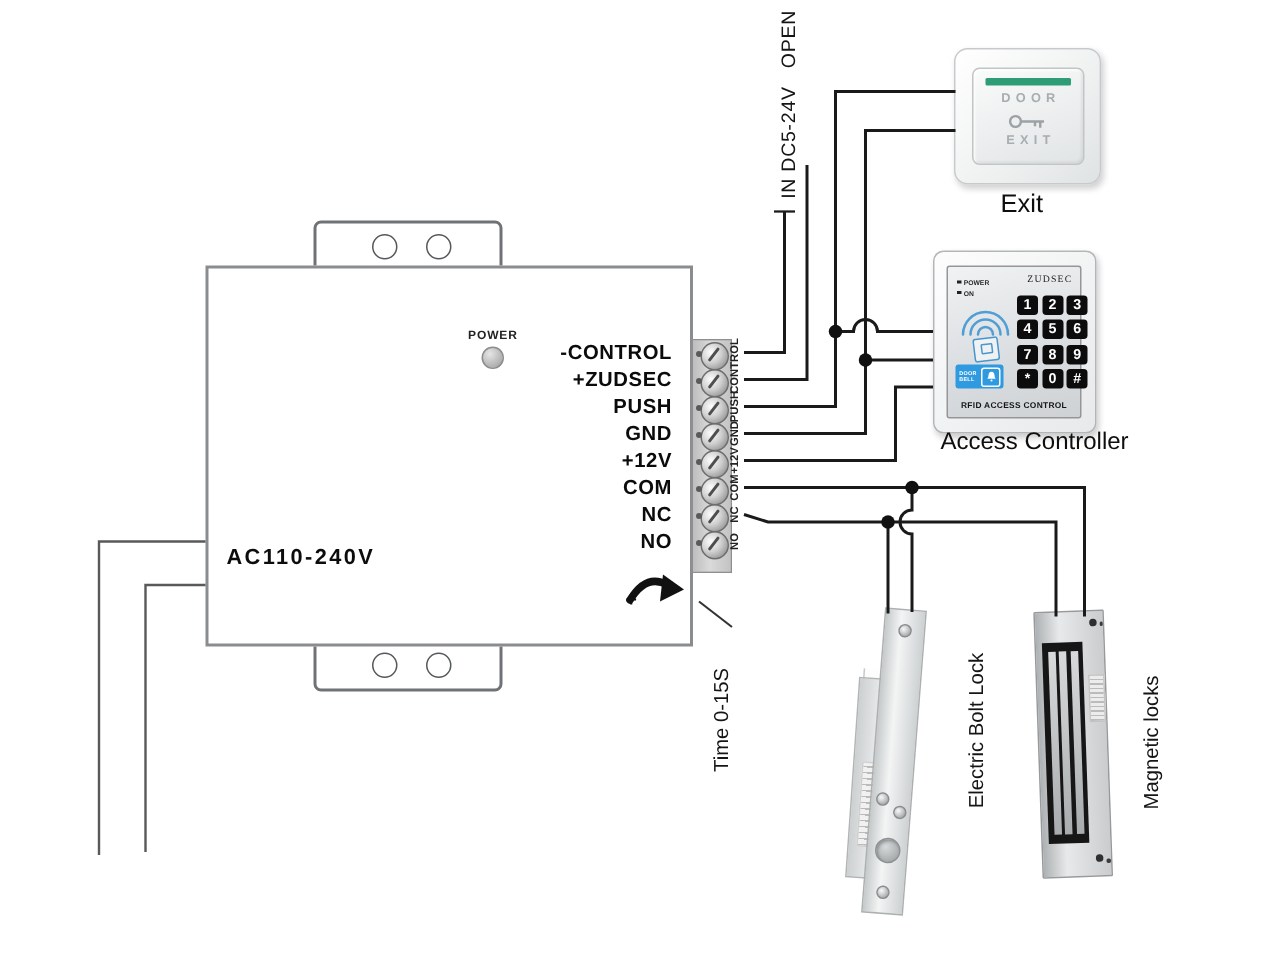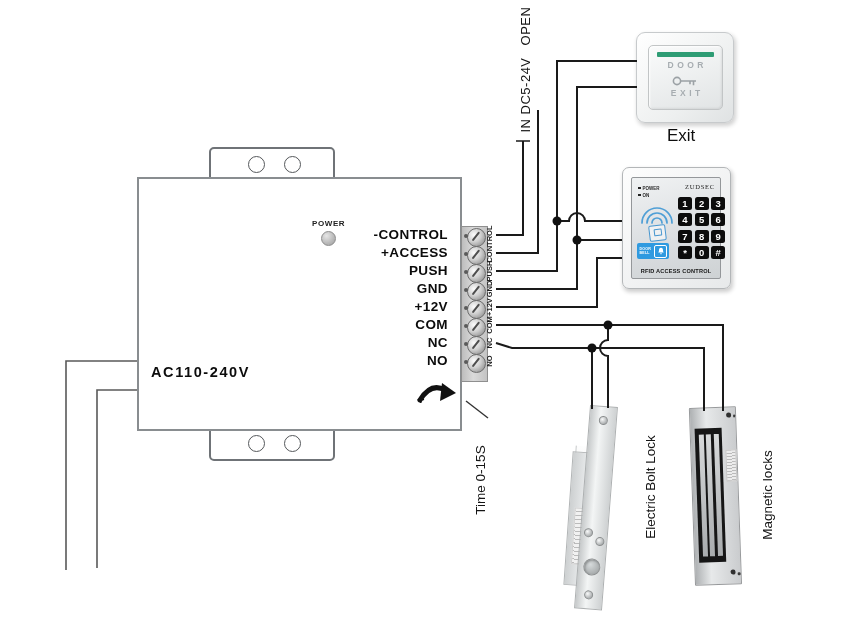--- a/index.html
+++ b/index.html
@@ -165,21 +165,21 @@
       <div class="thole" style="top: 79px;"></div>
       <div class="screw" style="top: 90.5px;"></div>
       <div class="thole" style="top: 97px;"></div>
       <div class="screw" style="top: 108.5px;"></div>
       <div class="thole" style="top: 115px;"></div>
       <div class="screw" style="top: 126.5px;"></div>
       <div class="thole" style="top: 133px;"></div>
     </div>
   <div id="term-labels">
       <div class="term-label" style="top: 227px;">-CONTROL</div>
-      <div class="term-label" style="top: 245px;">+ACCESS</div>
+      <div class="term-label" style="top: 245px;">+ZUDSEC</div>
       <div class="term-label" style="top: 263px;">PUSH</div>
       <div class="term-label" style="top: 281px;">GND</div>
       <div class="term-label" style="top: 299px;">+12V</div>
       <div class="term-label" style="top: 317px;">COM</div>
       <div class="term-label" style="top: 335px;">NC</div>
       <div class="term-label" style="top: 353px;">NO</div>
     </div>
   <div id="side-tags">
       <div class="side-tag" style="left: 460px; top: 238px;">CONTROL</div>
       <div class="side-tag" style="left: 460px; top: 265px;">PUSH</div>
@@ -246,20 +246,21 @@
         <div class="db-bell">
           <svg width="8" height="8" viewBox="0 0 10 10">
             <path d="M5 1 C3 1 2.6 2.5 2.5 4 C2.4 5.6 2 6.3 1.4 6.9 L8.6 6.9 C8 6.3 7.6 5.6 7.5 4 C7.4 2.5 7 1 5 1 Z" fill="#fff"></path>
             <circle cx="5" cy="8.3" r="0.9" fill="#fff"></circle>
           </svg>
         </div>
       </div>
       <div class="acc-footer">RFID ACCESS CONTROL</div>
     </div>
   </div>
+  <div class="caption" style="left:627px;top:286px;">Access Controller</div>
 
   <div class="bolt-lock">
     <div class="bolt-mirror"></div>
     <div class="bolt-body">
       <div class="bolt-sticker"></div>
     </div>
     <div class="bolt-face">
       <div class="mscrew" style="left:9px;top:9px;"></div>
       <div class="mscrew" style="left:3px;top:122px;"></div>
       <div class="mscrew" style="left:15px;top:130px;"></div>

